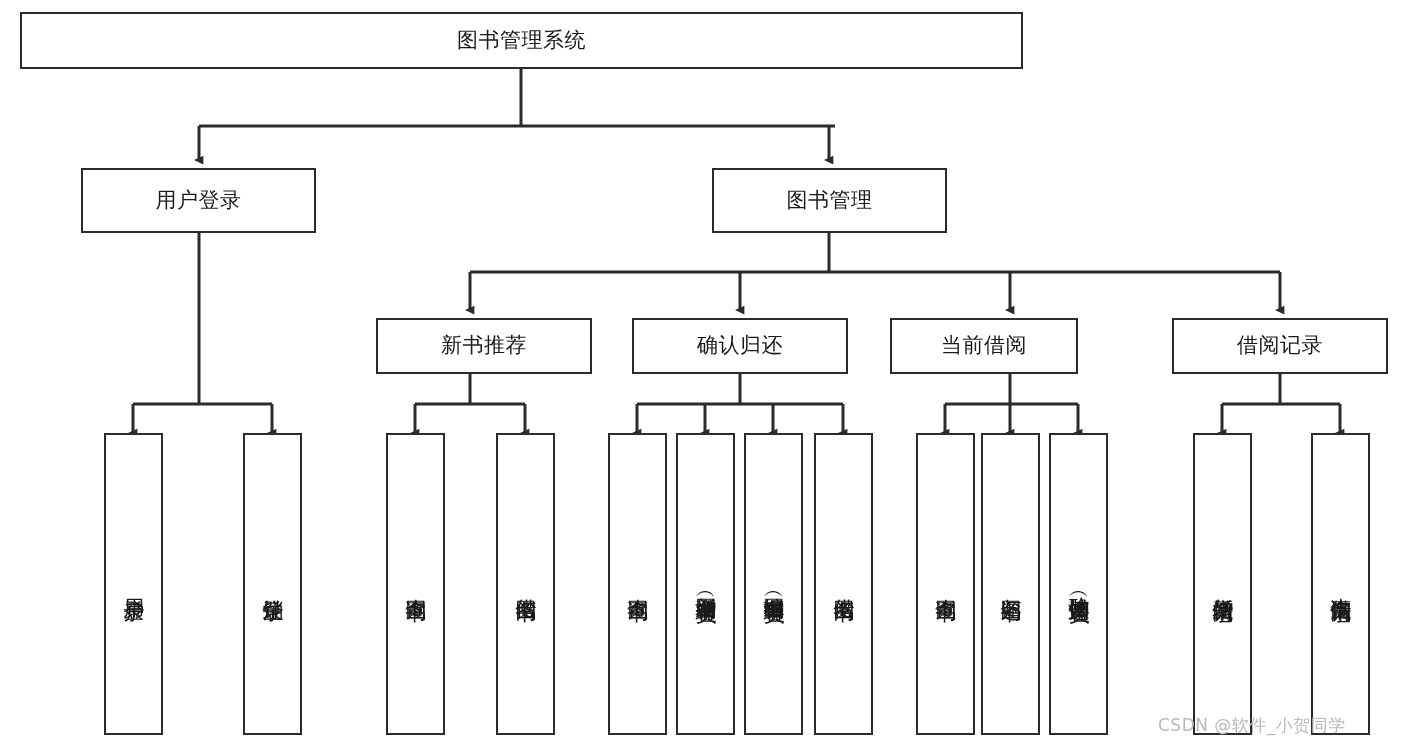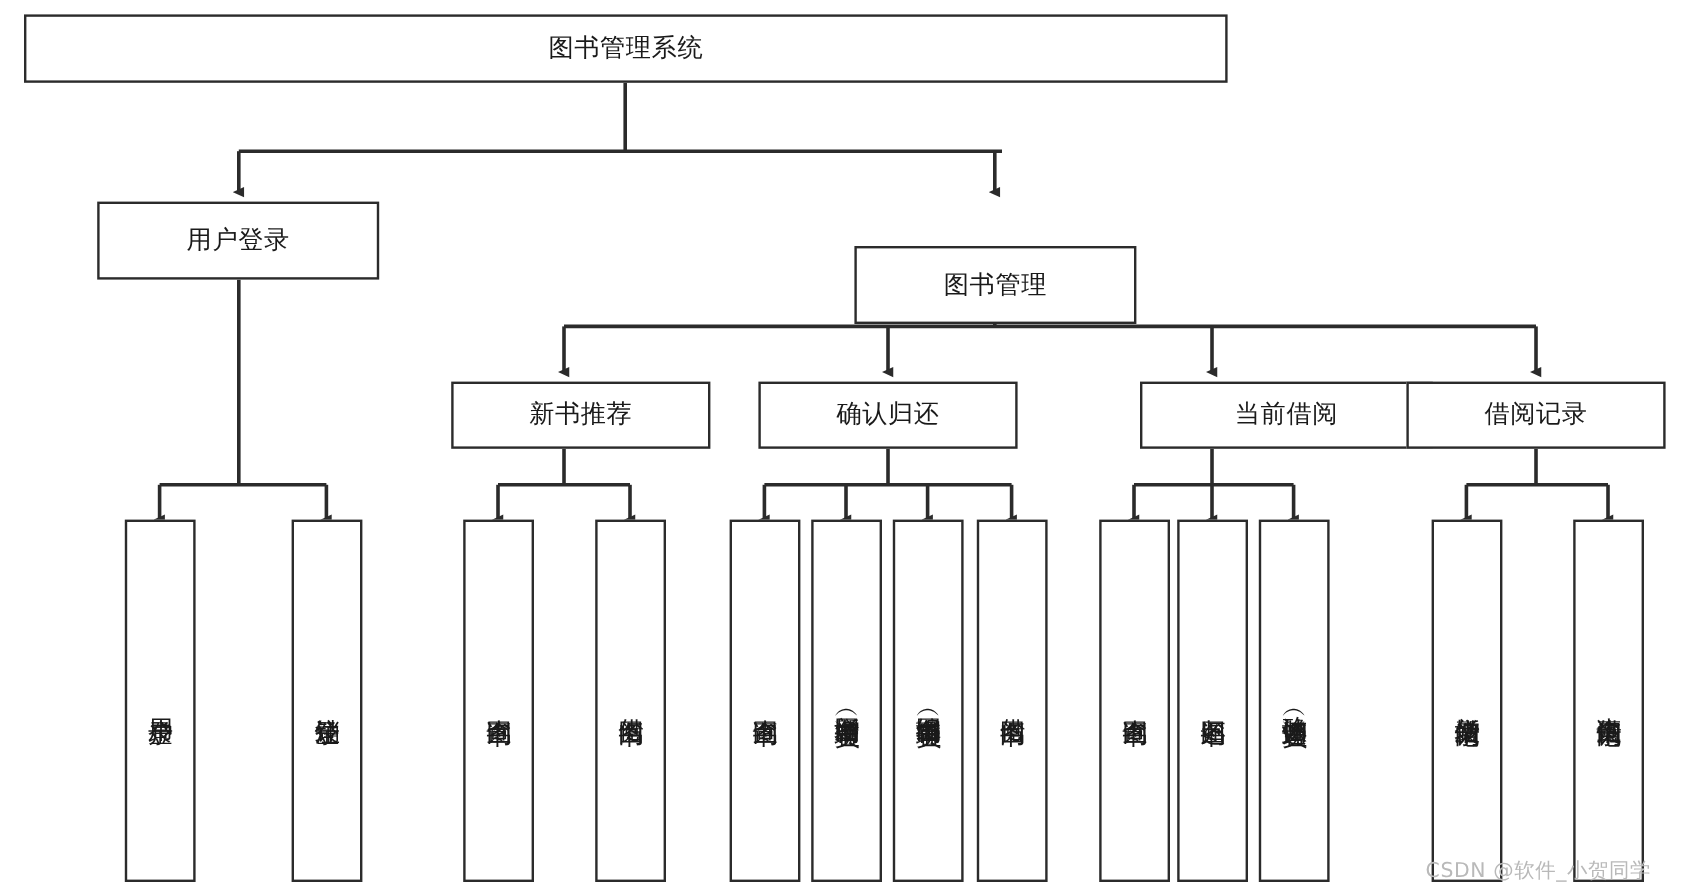--- a/index.html
+++ b/index.html
@@ -55,21 +55,21 @@
     writing-mode: vertical-rl;
     text-orientation: upright;
     font-size: 21px;
     line-height: 1.18;
     letter-spacing: 1px;
     white-space: nowrap;
     max-height: 100%;
   }
   .watermark {
     position: absolute;
-    left: 1188px;
+    left: 1158px;
     top: 714px;
     font-size: 17px;
     color: #b9b9b9;
     letter-spacing: 0.5px;
     white-space: nowrap;
     z-index: 5;
   }
 </style>
 </head>
 <body>
@@ -128,33 +128,33 @@
   </svg>
 
   <div class="node horiz root" style="left:20px; top:12px; width:1003px; height:57px;">
     <span class="label">图书管理系统</span>
   </div>
 
   <div class="node horiz" style="left:81px; top:168px; width:235px; height:65px;">
     <span class="label">用户登录</span>
   </div>
 
-  <div class="node horiz" style="left:712px; top:168px; width:235px; height:65px;margin-top:37px;">
+  <div class="node horiz" style="left:712px; top:168px; width:235px; height:65px;">
     <span class="label">图书管理</span>
   </div>
 
   <div class="node horiz" style="left:376px; top:318px; width:216px; height:56px;">
     <span class="label">新书推荐</span>
   </div>
 
   <div class="node horiz" style="left:632px; top:318px; width:216px; height:56px;">
     <span class="label">确认归还</span>
   </div>
 
-  <div class="node horiz" style="left:950px; top:318px; width:244px; height:56px;">
+  <div class="node horiz" style="left:890px; top:318px; width:188px; height:56px;">
     <span class="label">当前借阅</span>
   </div>
 
   <div class="node horiz" style="left:1172px; top:318px; width:216px; height:56px;">
     <span class="label">借阅记录</span>
   </div>
 
   <div class="node vert" style="left:104px; top:433px; width:59px; height:302px;">
     <span class="label">用户登录</span>
   </div>

